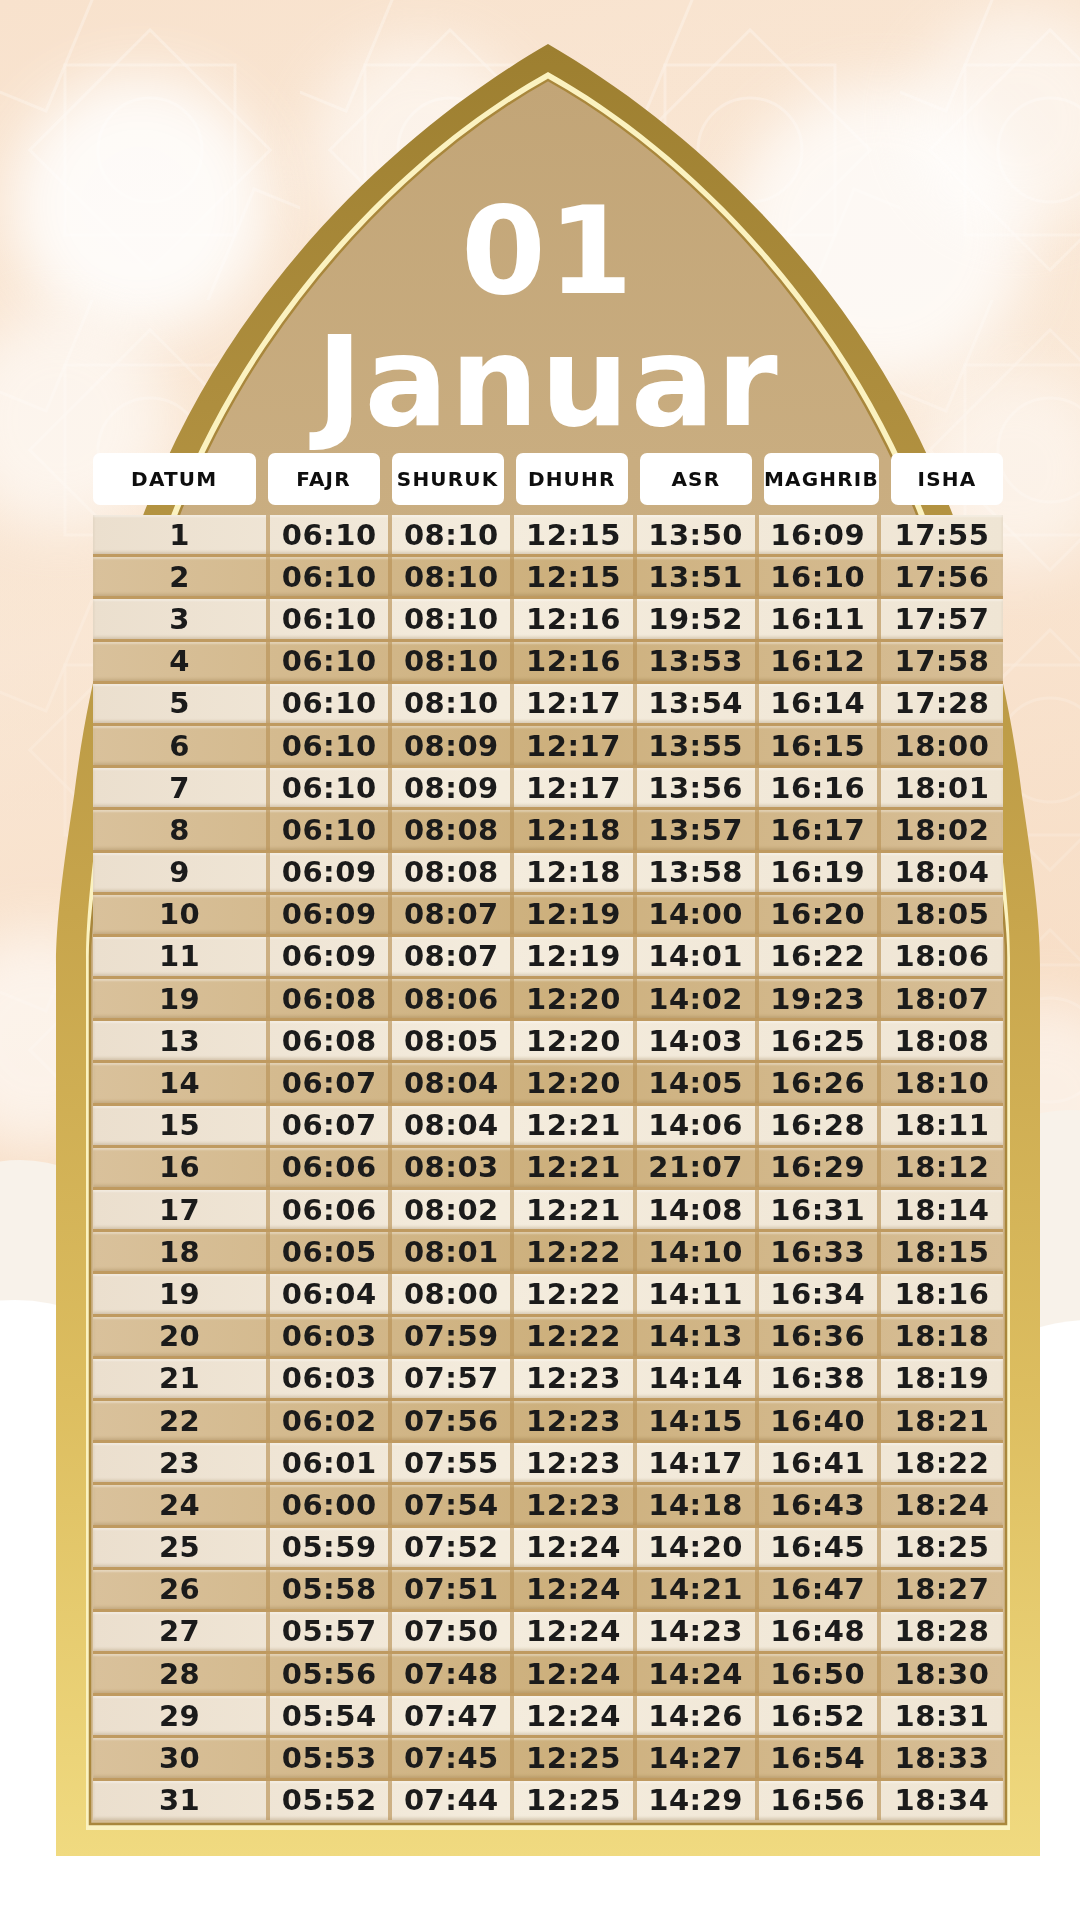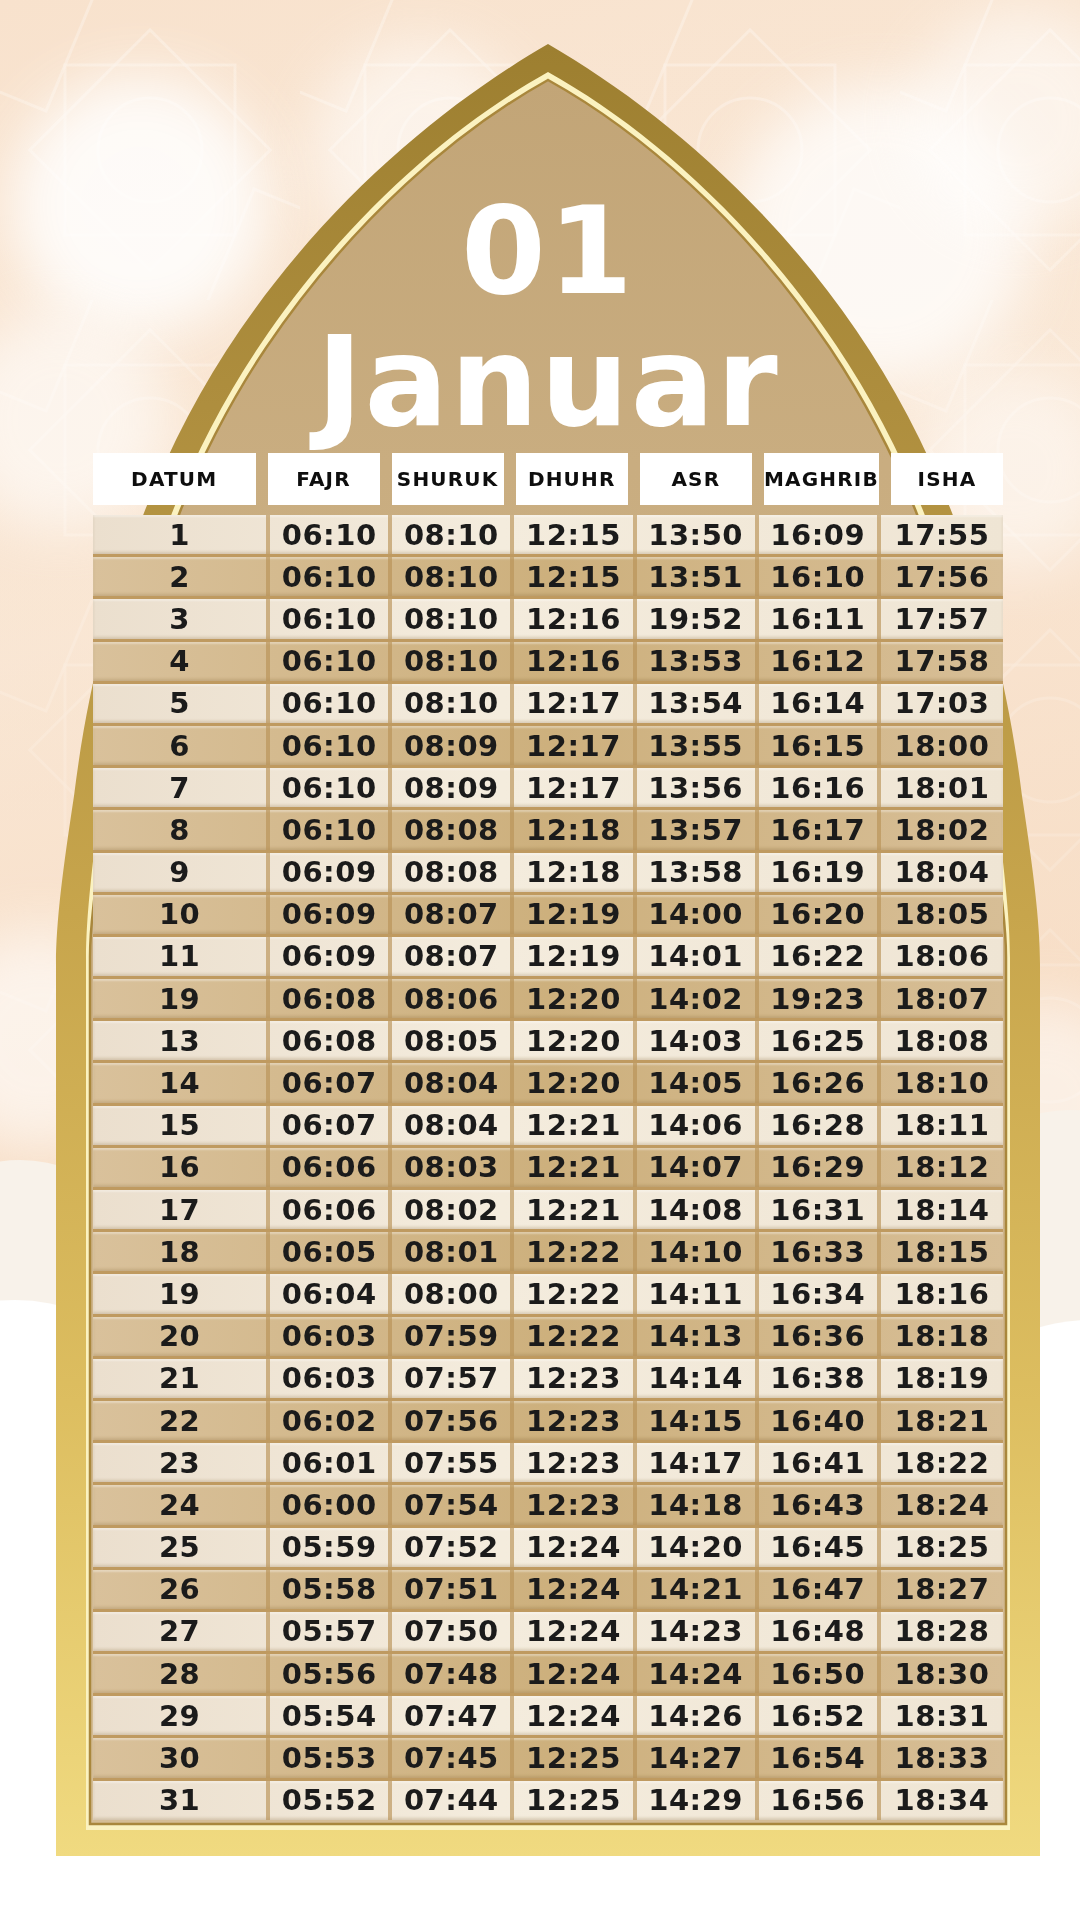--- a/index.html
+++ b/index.html
@@ -21,21 +21,21 @@
 
   
   .title-wrap{position:absolute;left:8px;top:190px;width:1080px;text-align:center;color:#ffffff;font-weight:bold;}
   .title-day{font-size:122px;line-height:1.0;letter-spacing:2px;}
   .title-month{font-size:124px;line-height:1.0;margin-top:8px;letter-spacing:2px;}
 
   
   .ptable{position:absolute;left:93px;top:453px;width:910px;}
   .thead{display:grid;grid-template-columns:1.45fr repeat(6,1fr);column-gap:12px;height:52px;}
   .thead .hcell{background:#ffffff;display:flex;align-items:center;justify-content:center;
-        font-size:20px;font-weight:bold;letter-spacing:1.2px;color:#0e0e0e;}
+        font-size:20px;font-weight:bold;letter-spacing:1.2px;color:#0e0e0e;border-radius:7px;}
   .tbody{margin-top:10px;}
   .trow{display:grid;grid-template-columns:1.45fr repeat(6,1fr);height:39.2px;border-bottom:3px solid #bf9a60;
         box-shadow:inset 0 2px 2px rgba(255,255,255,.35), inset 0 -2px 3px rgba(120,85,35,.20);}
   .trow:last-child{border-bottom:none;}
   .trow.odd{background:linear-gradient(90deg,#ebdfce 0%,#f4ecdd 45%,#efe5d4 100%);}
   .trow.even{background:linear-gradient(90deg,#d9c19b 0%,#cdb07d 50%,#d7be96 100%);}
   .tcell{display:flex;align-items:center;justify-content:center;
         font-size:29px;font-weight:bold;color:#1b1b1b;letter-spacing:.5px;
         border-right:4px solid rgba(185,146,86,.65);}
   .tcell:last-child{border-right:none;}
@@ -161,21 +161,21 @@
           <div class="tcell">16:12</div>
           <div class="tcell">17:58</div>
         </div>
         <div class="trow odd">
           <div class="tcell">5</div>
           <div class="tcell">06:10</div>
           <div class="tcell">08:10</div>
           <div class="tcell">12:17</div>
           <div class="tcell">13:54</div>
           <div class="tcell">16:14</div>
-          <div class="tcell">17:03</div>
+          <div class="tcell">17:28</div>
         </div>
         <div class="trow even">
           <div class="tcell">6</div>
           <div class="tcell">06:10</div>
           <div class="tcell">08:09</div>
           <div class="tcell">12:17</div>
           <div class="tcell">13:55</div>
           <div class="tcell">16:15</div>
           <div class="tcell">18:00</div>
         </div>
@@ -258,21 +258,21 @@
           <div class="tcell">12:21</div>
           <div class="tcell">14:06</div>
           <div class="tcell">16:28</div>
           <div class="tcell">18:11</div>
         </div>
         <div class="trow even">
           <div class="tcell">16</div>
           <div class="tcell">06:06</div>
           <div class="tcell">08:03</div>
           <div class="tcell">12:21</div>
-          <div class="tcell">14:07</div>
+          <div class="tcell">21:07</div>
           <div class="tcell">16:29</div>
           <div class="tcell">18:12</div>
         </div>
         <div class="trow odd">
           <div class="tcell">17</div>
           <div class="tcell">06:06</div>
           <div class="tcell">08:02</div>
           <div class="tcell">12:21</div>
           <div class="tcell">14:08</div>
           <div class="tcell">16:31</div>

